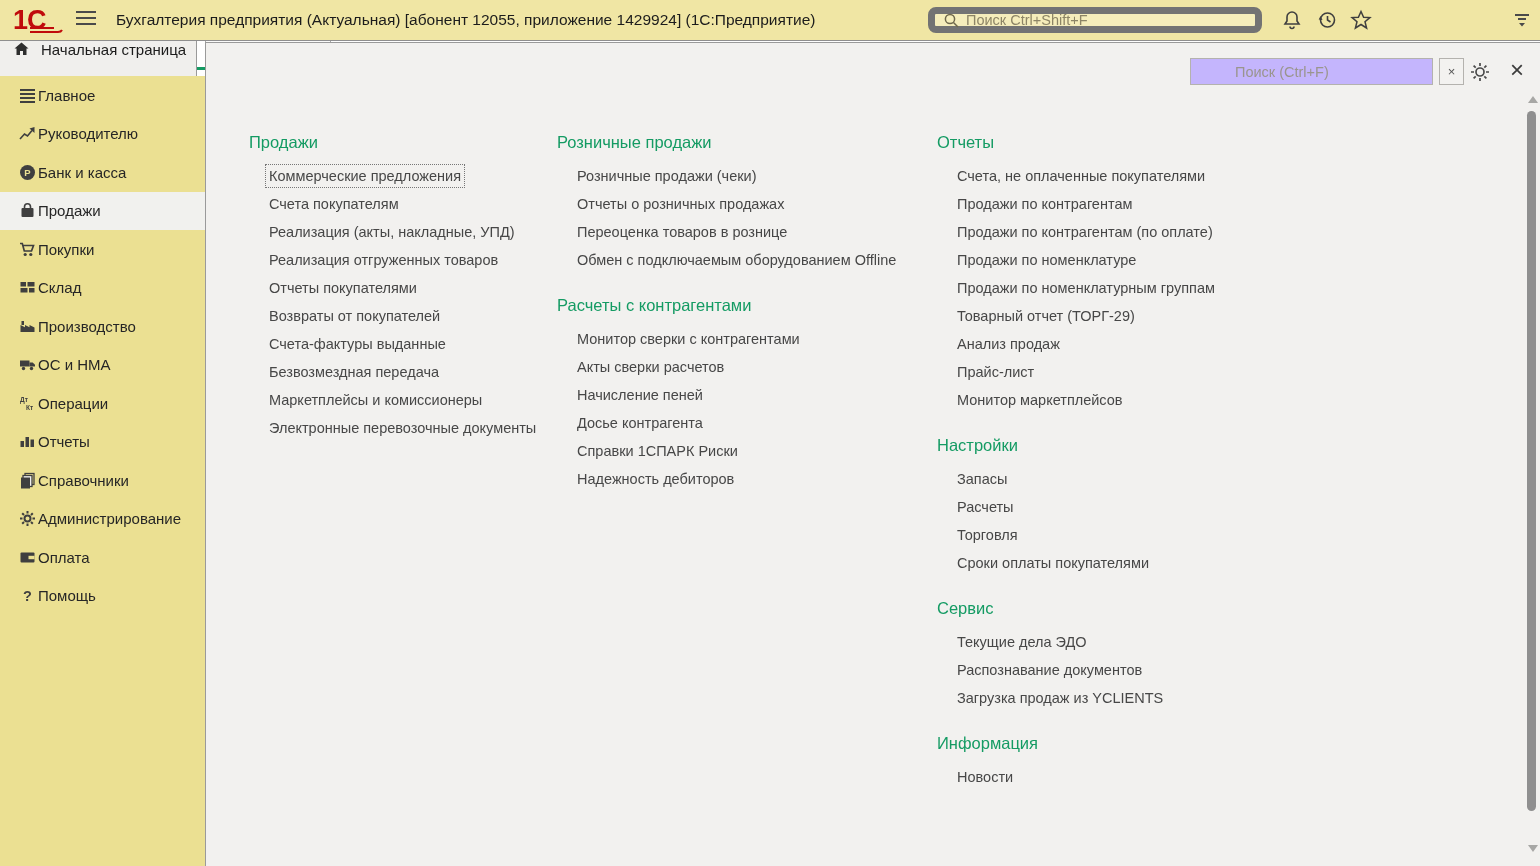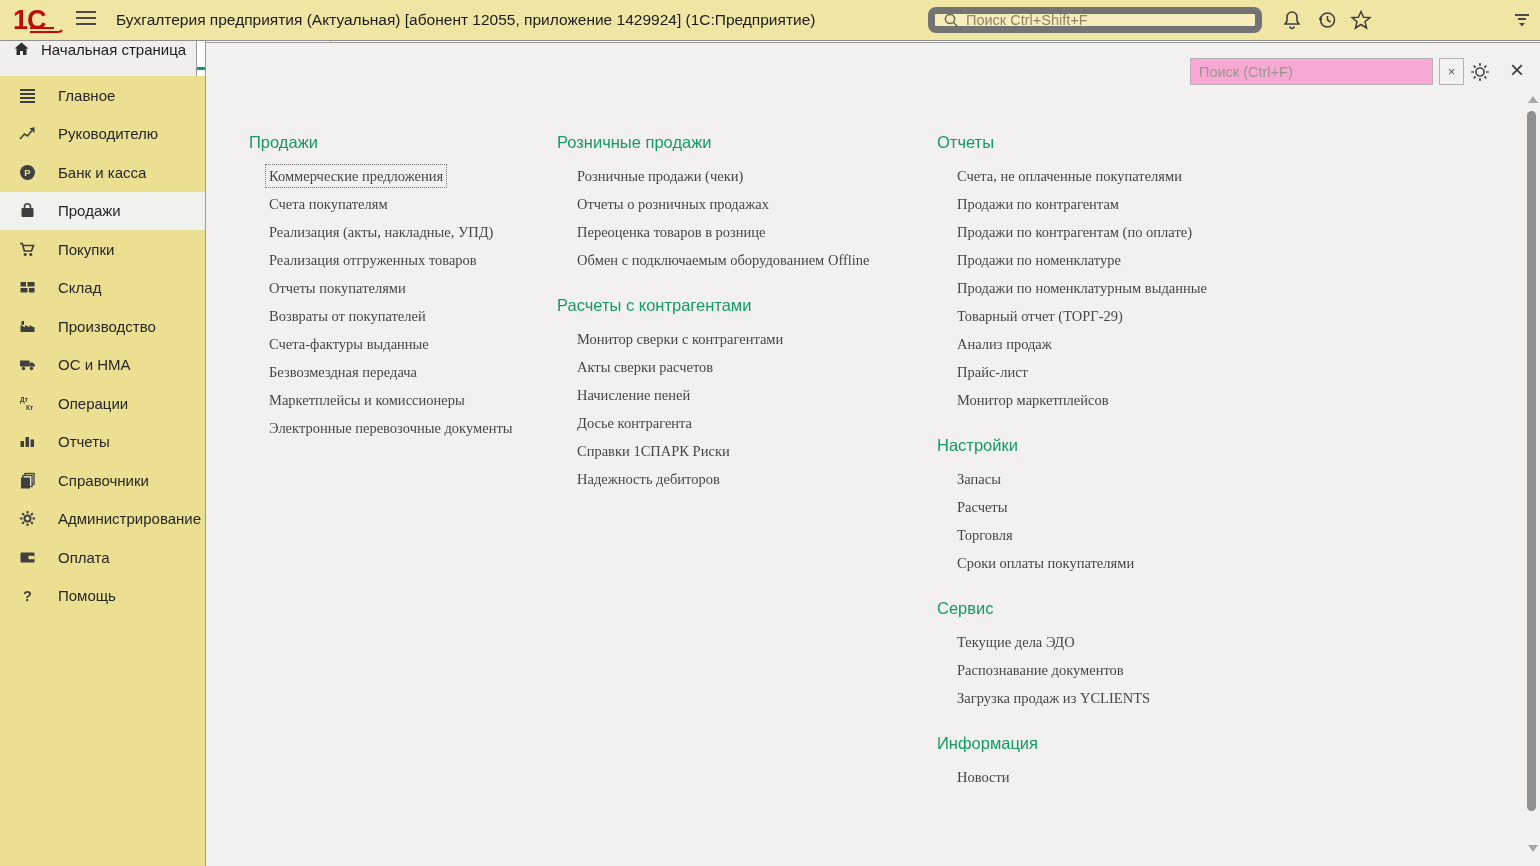--- a/index.html
+++ b/index.html
@@ -38,38 +38,38 @@
   .home-tab .hicon{margin:0 11px 0 13px;}
   .home-tab .hlabel{font-size:15px;color:var(--text-dark);}
   .hidden-tab{position:absolute;left:205px;top:37px;width:126px;height:6px;background:#fbfbfa;border:1px solid #a8a8a8;border-bottom:none;z-index:8;}
   .tab-green-dash{position:absolute;left:197px;top:67px;width:9px;height:3px;background:var(--accent-green);z-index:9;}
 
   
   .sidebar{position:absolute;left:0;top:76px;width:205px;height:790px;background:var(--sidebar-bg);z-index:20;}
   .side-item{height:38.5px;display:flex;align-items:center;cursor:pointer;}
   .side-item.selected{background:var(--selected-item-bg);}
   .side-icon{width:17px;height:17px;margin-left:19px;flex:0 0 17px;color:#3f3f3f;}
-  .side-label{margin-left:22px;font-size:15px;color:#262626;white-space:nowrap;}
+  .side-label{margin-left:2px;font-size:15px;color:#262626;white-space:nowrap;}
 
   
   .panel{position:absolute;left:205px;top:42px;width:1335px;height:824px;background:var(--panel-bg);border-top:1px solid var(--border-gray);border-left:1px solid var(--border-gray);z-index:10;}
-  .panel-search{position:absolute;left:984px;top:15px;width:243px;height:27px;background:#f9a8d4;border:1px solid #b4b2ae;display:flex;align-items:center;}
+  .panel-search{position:absolute;left:984px;top:15px;width:243px;height:27px;background:#c4b5fd;border:1px solid #b4b2ae;display:flex;align-items:center;padding-left:36px;}
   .panel-search input{flex:1;border:none;background:transparent;outline:none;padding:0 8px;font-size:14.5px;color:#555;font-family:inherit;}
   .panel-search input::placeholder{color:#9a958e;opacity:1;}
   .clear-btn{position:absolute;left:1233px;top:15px;width:25px;height:27px;background:#f3f2f0;border:1px solid #b4b2ae;font-size:13px;color:#555;text-align:center;line-height:25px;cursor:pointer;}
   .gear-btn{position:absolute;left:1262px;top:17px;width:24px;height:24px;color:#4a4a4a;cursor:pointer;}
   .close-btn{position:absolute;left:1298px;top:14px;width:26px;height:28px;font-size:24px;font-weight:300;color:#3c3c3c;text-align:center;line-height:26px;cursor:pointer;}
 
   
   .col{position:absolute;top:89px;}
   .col-1{left:43px;}  .col-2{left:351px;}  .col-3{left:731px;}
   .section{margin:0;}
   .section + .section .sec-title{margin-top:21px;}
   .sec-title{font-size:16.5px;color:var(--accent-green);height:20px;line-height:20px;margin-bottom:10px;white-space:nowrap;}
-  .cmd{height:28px;line-height:28px;padding-left:20px;white-space:nowrap;font-family:Liberation Serif, serif;}
+  .cmd{height:28px;line-height:28px;padding-left:20px;white-space:nowrap;}
   .cmd-text{font-size:14.5px;color:var(--cmd-text);cursor:pointer;}
   .cmd-text.focused{outline:1px dotted #767676;outline-offset:3px;}
 
   
   .vscroll{position:absolute;right:2px;top:50px;width:12px;height:770px;}
   .vs-up{position:absolute;left:2px;top:3px;width:0;height:0;border-left:5px solid transparent;border-right:5px solid transparent;border-bottom:7px solid #a7a7a5;cursor:pointer;}
   .vs-thumb{position:absolute;left:1px;top:18px;width:9px;height:700px;background:#8f8f8f;border-radius:5px;cursor:pointer;}
   .vs-down{position:absolute;left:2px;top:752px;width:0;height:0;border-left:5px solid transparent;border-right:5px solid transparent;border-top:7px solid #a7a7a5;cursor:pointer;}
 </style>
 </head>
@@ -317,21 +317,21 @@
           <div class="cmd"><span class="cmd-text">Надежность дебиторов</span></div>
         </div>
       </div>
       <div class="col col-3">
         <div class="section">
           <div class="sec-title">Отчеты</div>
           <div class="cmd"><span class="cmd-text">Счета, не оплаченные покупателями</span></div>
           <div class="cmd"><span class="cmd-text">Продажи по контрагентам</span></div>
           <div class="cmd"><span class="cmd-text">Продажи по контрагентам (по оплате)</span></div>
           <div class="cmd"><span class="cmd-text">Продажи по номенклатуре</span></div>
-          <div class="cmd"><span class="cmd-text">Продажи по номенклатурным выданные</span></div>
+          <div class="cmd"><span class="cmd-text">Продажи по номенклатурным группам</span></div>
           <div class="cmd"><span class="cmd-text">Товарный отчет (ТОРГ-29)</span></div>
           <div class="cmd"><span class="cmd-text">Анализ продаж</span></div>
           <div class="cmd"><span class="cmd-text">Прайс-лист</span></div>
           <div class="cmd"><span class="cmd-text">Монитор маркетплейсов</span></div>
         </div>
         <div class="section">
           <div class="sec-title">Настройки</div>
           <div class="cmd"><span class="cmd-text">Запасы</span></div>
           <div class="cmd"><span class="cmd-text">Расчеты</span></div>
           <div class="cmd"><span class="cmd-text">Торговля</span></div>

